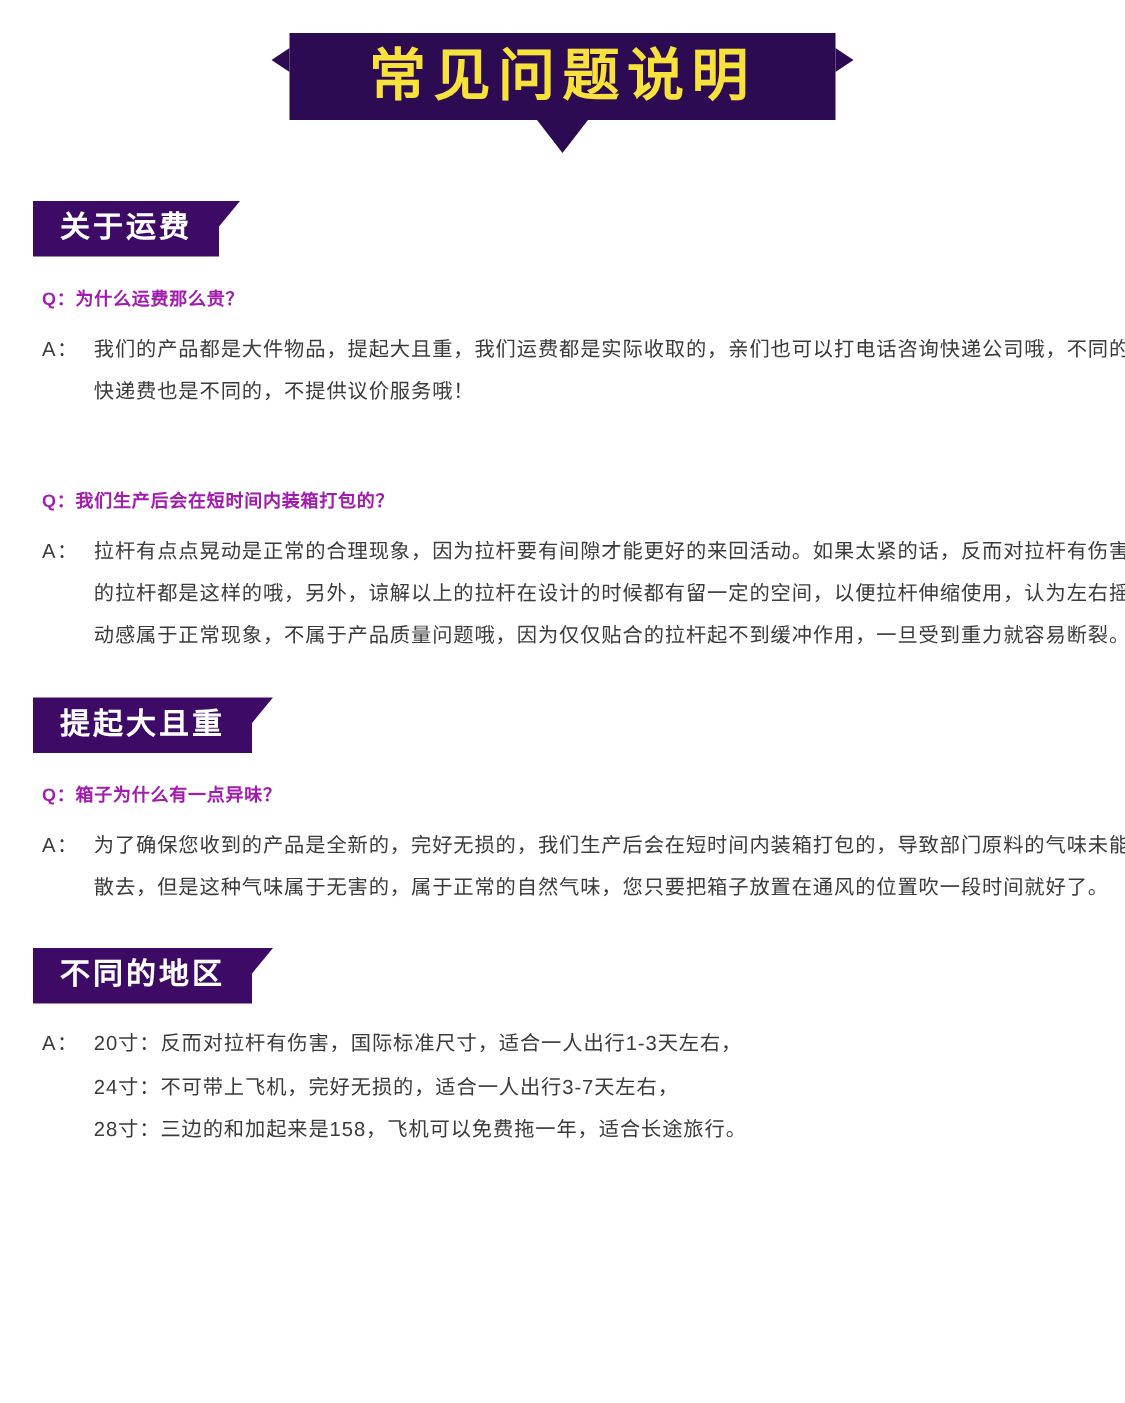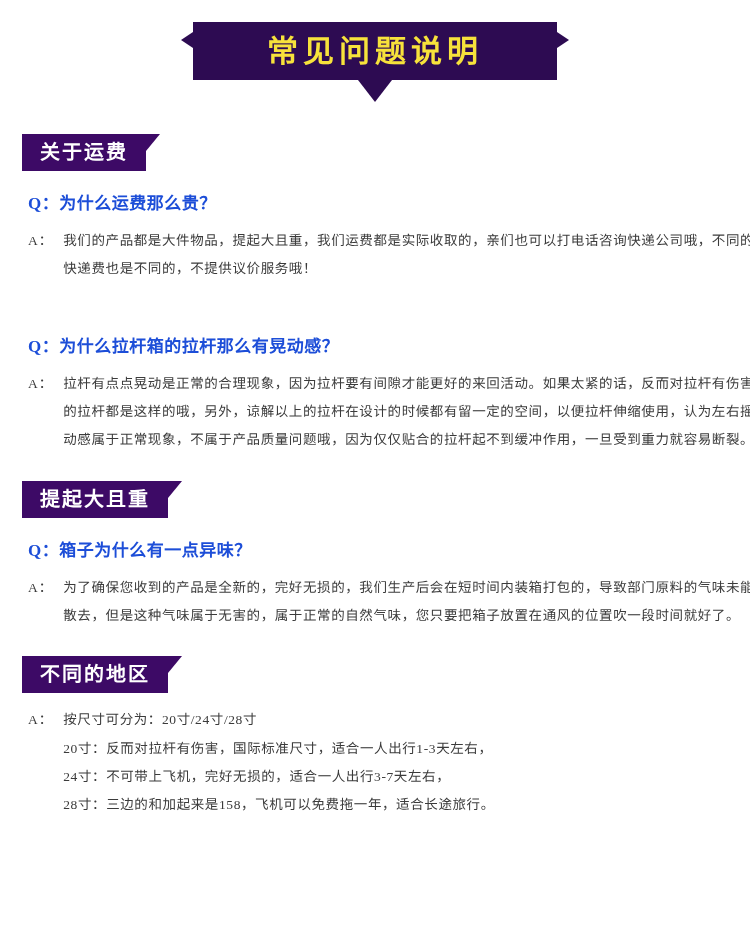--- a/index.html
+++ b/index.html
@@ -45,21 +45,21 @@
   }
   .banner .corner.tr {
     right: -12px;
     top: 10px;
     border-top: 8px solid transparent;
     border-bottom: 8px solid transparent;
     border-left: 12px solid #2d0b52;
   }
   .banner-title {
     color: #f7e23b;
-    font-size: 31px;
+    font-size: 38px;
     font-weight: bold;
     letter-spacing: 5px;
     line-height: 1;
     white-space: nowrap;
   }
   .banner-notch {
     position: absolute;
     left: 50%;
     bottom: -22px;
     margin-left: -17px;
@@ -67,21 +67,20 @@
     height: 0;
     border-left: 17px solid transparent;
     border-right: 17px solid transparent;
     border-top: 22px solid #2d0b52;
   }
 
   
   .content {
     padding: 0 22px;
     box-sizing: border-box;
-    font-family: Liberation Serif, serif;
   }
   .section {
     position: relative;
   }
   .section-tag {
     position: relative;
     display: inline-block;
     background: #3d0a66;
     color: #ffffff;
     font-size: 20px;
@@ -94,22 +93,22 @@
     position: absolute;
     right: -14px;
     top: 0;
     width: 0;
     height: 0;
     border-top: 17px solid #3d0a66;
     border-bottom: 17px solid transparent;
     border-right: 14px solid transparent;
   }
   .q-line {
-    color: #1d4ed8;
-    font-size: 17px;
+    color: #a21caf;
+    font-size: 12px;
     font-weight: bold;
     margin: 18px 0 0 6px;
     letter-spacing: 0.5px;
   }
   .a-block {
     display: flex;
     margin: 13px 0 0 6px;
   }
   .a-label {
     color: #3b3b3b;
@@ -160,21 +159,21 @@
       <div class="a-text">
         <span class="ln">我们的产品都是大件物品，提起大且重，我们运费都是实际收取的，亲们也可以打电话咨询快递公司哦，不同的地区</span>
         <span class="ln">快递费也是不同的，不提供议价服务哦！</span>
       </div>
     </div>
   </div>
 
   <div class="sec-gap"></div>
 
   <div class="section">
-    <div class="q-line">Q：为什么拉杆箱的拉杆那么有晃动感？</div>
+    <div class="q-line">Q：我们生产后会在短时间内装箱打包的？</div>
     <div class="a-block">
       <div class="a-label">A：</div>
       <div class="a-text">
         <span class="ln">拉杆有点点晃动是正常的合理现象，因为拉杆要有间隙才能更好的来回活动。如果太紧的话，反而对拉杆有伤害，好</span>
         <span class="ln">的拉杆都是这样的哦，另外，谅解以上的拉杆在设计的时候都有留一定的空间，以便拉杆伸缩使用，认为左右摇晃时有晃</span>
         <span class="ln">动感属于正常现象，不属于产品质量问题哦，因为仅仅贴合的拉杆起不到缓冲作用，一旦受到重力就容易断裂。</span>
       </div>
     </div>
   </div>
 
@@ -198,21 +197,20 @@
   <div class="sec-gap-sm"></div>
 
   <div class="section">
     <div class="section-tag">
       <span>不同的地区</span>
       <span class="tail"></span>
     </div>
     <div class="a-block">
       <div class="a-label">A：</div>
       <div class="a-text">
-        <span class="ln">按尺寸可分为：20寸/24寸/28寸</span>
         <span class="ln">20寸：反而对拉杆有伤害，国际标准尺寸，适合一人出行1-3天左右，</span>
         <span class="ln">24寸：不可带上飞机，完好无损的，适合一人出行3-7天左右，</span>
         <span class="ln">28寸：三边的和加起来是158，飞机可以免费拖一年，适合长途旅行。</span>
       </div>
     </div>
   </div>
 
 </div>
 
 </body></html>

